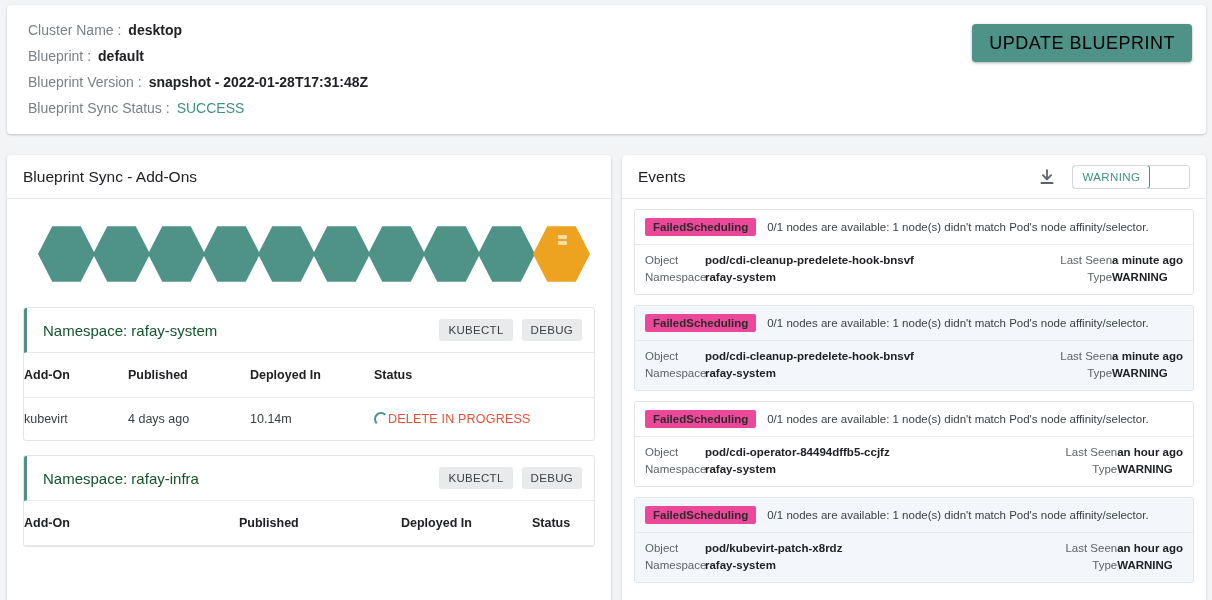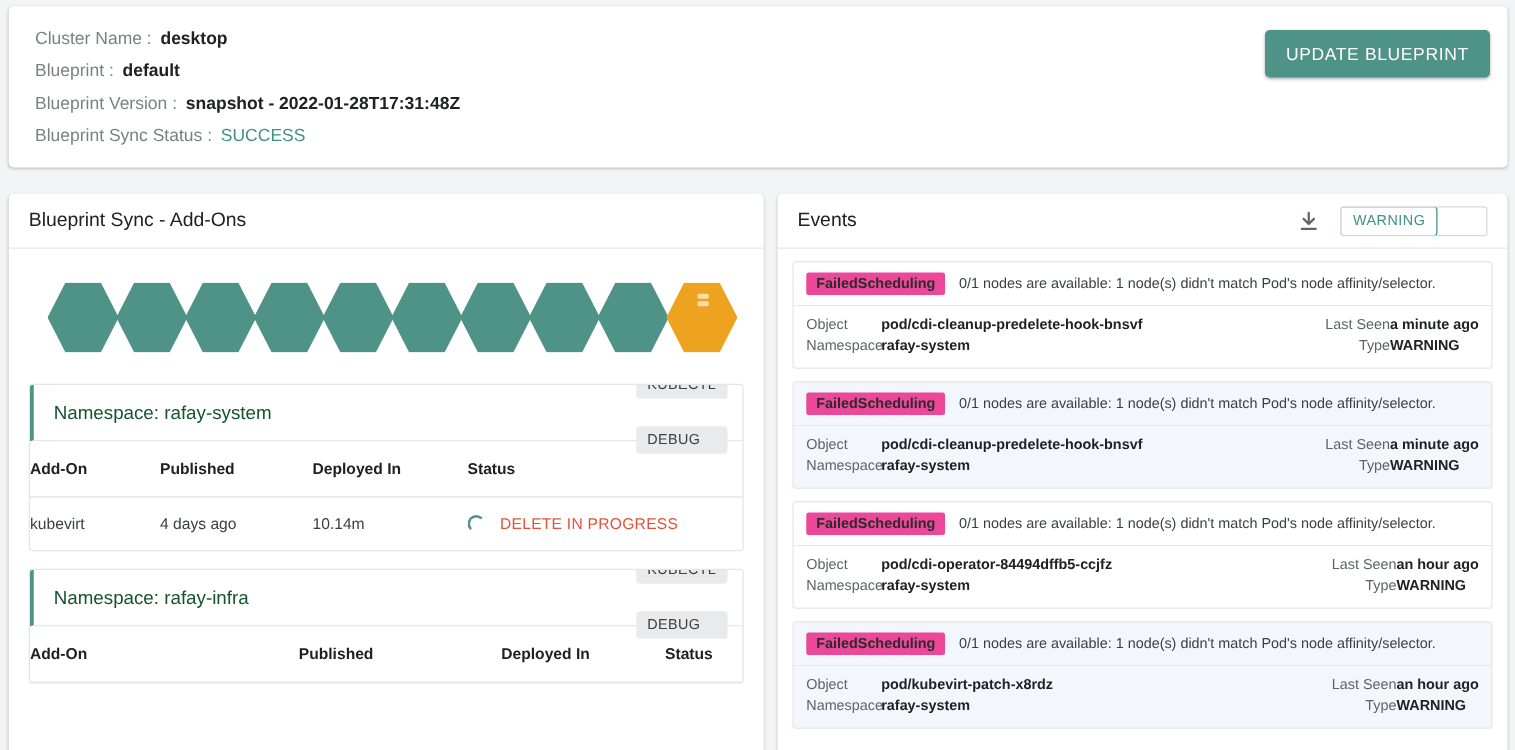--- a/index.html
+++ b/index.html
@@ -35,22 +35,22 @@
   .meta-label { color: #7b8085; font-weight: 400; }
   .meta-value { color: #202124; font-weight: 700; margin-left: 7px; }
   .meta-value.success { color: #3f9283; font-weight: 400; }
 
   .update-btn {
     position: absolute;
     right: 14px; top: 19px;
     height: 38px;
     padding: 0 17px;
     background: #4f9287;
-    color: #ffffff;
-    font-size: 14px;
+    color: #000000;
+    font-size: 18px;
     font-weight: 400;
     letter-spacing: .5px;
     border: none;
     border-radius: 4px;
     cursor: pointer;
     box-shadow: 0 1px 3px rgba(60,64,67,.30), 0 1px 2px rgba(60,64,67,.15);
     font-family: "Liberation Sans", sans-serif;
   }
 
   
@@ -160,21 +160,21 @@
   }
   .ns-head {
     display: flex;
     align-items: center;
     height: 45px;
     padding: 0 12px 0 16px;
     border-left: 3px solid #4f9287;
     border-bottom: 1px solid #e7e8ea;
   }
   .ns-title { font-size: 15px; color: #14532d; }
-  .ns-btns { margin-left: auto; display: flex; gap: 22px; flex-direction: column; }
+  .ns-btns { margin-left: auto; display: flex; gap: 9px; }
   .chip {
     height: 22px;
     padding: 0 9px;
     display: flex; align-items: center;
     background: #e8eaec;
     border-radius: 3px;
     font-size: 11.5px;
     letter-spacing: .3px;
     color: #3c4043;
     border: none;
@@ -202,21 +202,21 @@
   
   .tbl-a th.c0, .tbl-a td.c0 { width: 104px; }
   .tbl-a th.c1, .tbl-a td.c1 { width: 122px; }
   .tbl-a th.c2, .tbl-a td.c2 { width: 124px; }
 
   
   .tbl-b th.c0, .tbl-b td.c0 { width: 215px; }
   .tbl-b th.c1, .tbl-b td.c1 { width: 162px; }
   .tbl-b th.c2, .tbl-b td.c2 { width: 131px; }
 
-  .status-cell { display: flex; align-items: center; gap: 12px; }
+  .status-cell { display: flex; align-items: center; }
   .spinner {
     width: 14px; height: 14px;
     border: 2px solid transparent;
     border-top-color: #4f9287;
     border-left-color: #4f9287;
     border-radius: 50%;
     flex: 0 0 auto;
   }
   .status-text {
     color: #e4513a;

